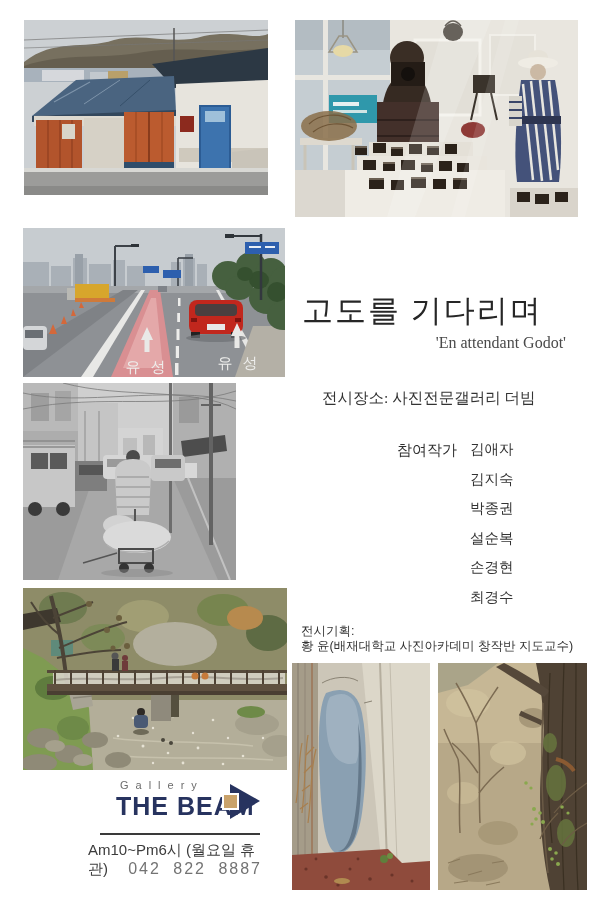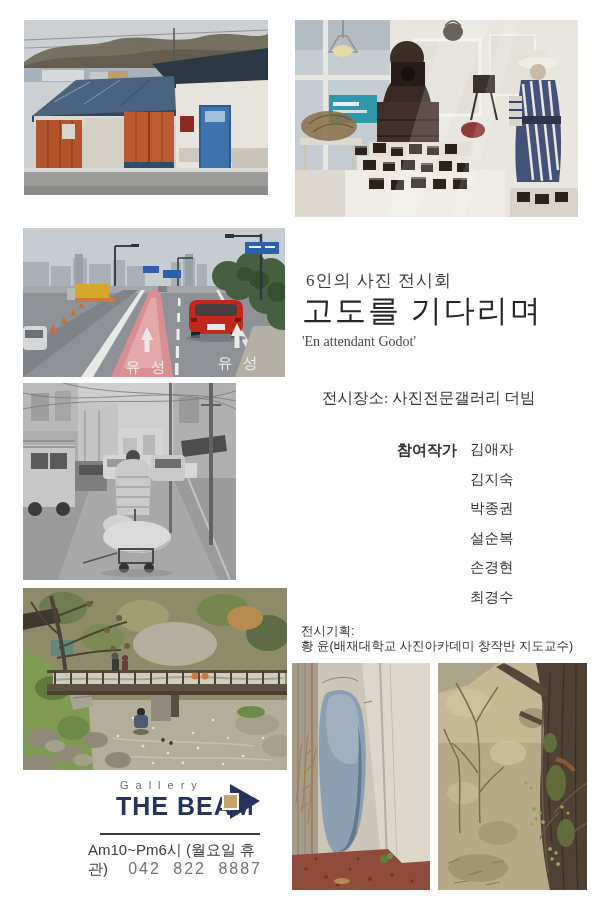--- a/index.html
+++ b/index.html
@@ -5,25 +5,25 @@
   html,body{margin:0;padding:0;background:#ffffff;}
   .poster{position:relative;width:600px;height:900px;background:#ffffff;overflow:hidden;
           font-family:"Liberation Sans",sans-serif;}
   .photo{position:absolute;overflow:hidden;background:#ddd;text-align:right;}
   .photo svg{display:block;width:100%;height:100%;}
 
   .title-small{position:absolute;left:306px;top:269px;font-family:"Liberation Serif",serif;
                font-size:17px;color:#3d3d3d;letter-spacing:1px;}
   .title-main{position:absolute;left:302px;top:290px;font-family:"Liberation Serif",serif;
               font-size:31px;color:#262626;letter-spacing:2px;}
-  .title-sub{position:absolute;left:302px;top:334px;width:264px;text-align:left;
-             font-family:"Liberation Serif",serif;font-size:14px;color:#4a4a4a;}
+  .title-sub{position:absolute;left:302px;top:334px;width:264px;text-align:right;
+             font-family:"Liberation Serif",serif;font-size:16px;color:#4a4a4a;}
   .venue{position:absolute;left:322px;top:388px;font-family:"Liberation Serif",serif;
          font-size:15.5px;color:#333;text-align:right;}
-  .artists-label{position:absolute;left:397px;top:441px;font-size:15px;font-weight:bold;color:#2e2e2e;}
+  .artists-label{position:absolute;left:397px;top:441px;font-size:15px;font-weight:normal;color:#2e2e2e;}
   .artists-list{position:absolute;left:470px;top:441px;}
   .artists-list div{font-size:14.5px;color:#333;height:29.5px;line-height:16px;}
   .curation{position:absolute;left:301px;top:624px;font-size:12.5px;color:#333;line-height:15px;}
 
   .logo-gallery{position:absolute;left:120px;top:779px;font-size:11px;color:#6d6d6d;
                 letter-spacing:7px;}
   .logo-beam{position:absolute;left:116px;top:792px;font-size:25px;font-weight:bold;
              letter-spacing:1px;color:#27335f;}
   .logo-icon{position:absolute;left:222px;top:783px;width:40px;height:37px;}
   .logo-rule{position:absolute;left:100px;top:833px;width:160px;height:2px;background:#3a3a3a;}
@@ -501,21 +501,20 @@
           <circle cx="114" cy="196" r="1.8"></circle>
         <circle cx="120" cy="201" r="2"></circle>
           <circle cx="88" cy="120" r="1.8"></circle>
           <circle cx="93" cy="125" r="1.6"></circle>
         <circle cx="124" cy="144" r="1.8"></circle>
           <circle cx="130" cy="150" r="1.6"></circle>
       </g>
     </svg>
   </div>
 
-  <div class="title-small">6인의 사진 전시회</div>
   <div class="title-main">고도를 기다리며</div>
   <div class="title-sub">'En attendant Godot'</div>
   <div class="venue">전시장소: 사진전문갤러리 더빔</div>
 
   <div class="artists-label">참여작가</div>
   <div class="artists-list">
     <div>김애자</div>
     <div>김지숙</div>
     <div>박종권</div>
     <div>설순복</div>

